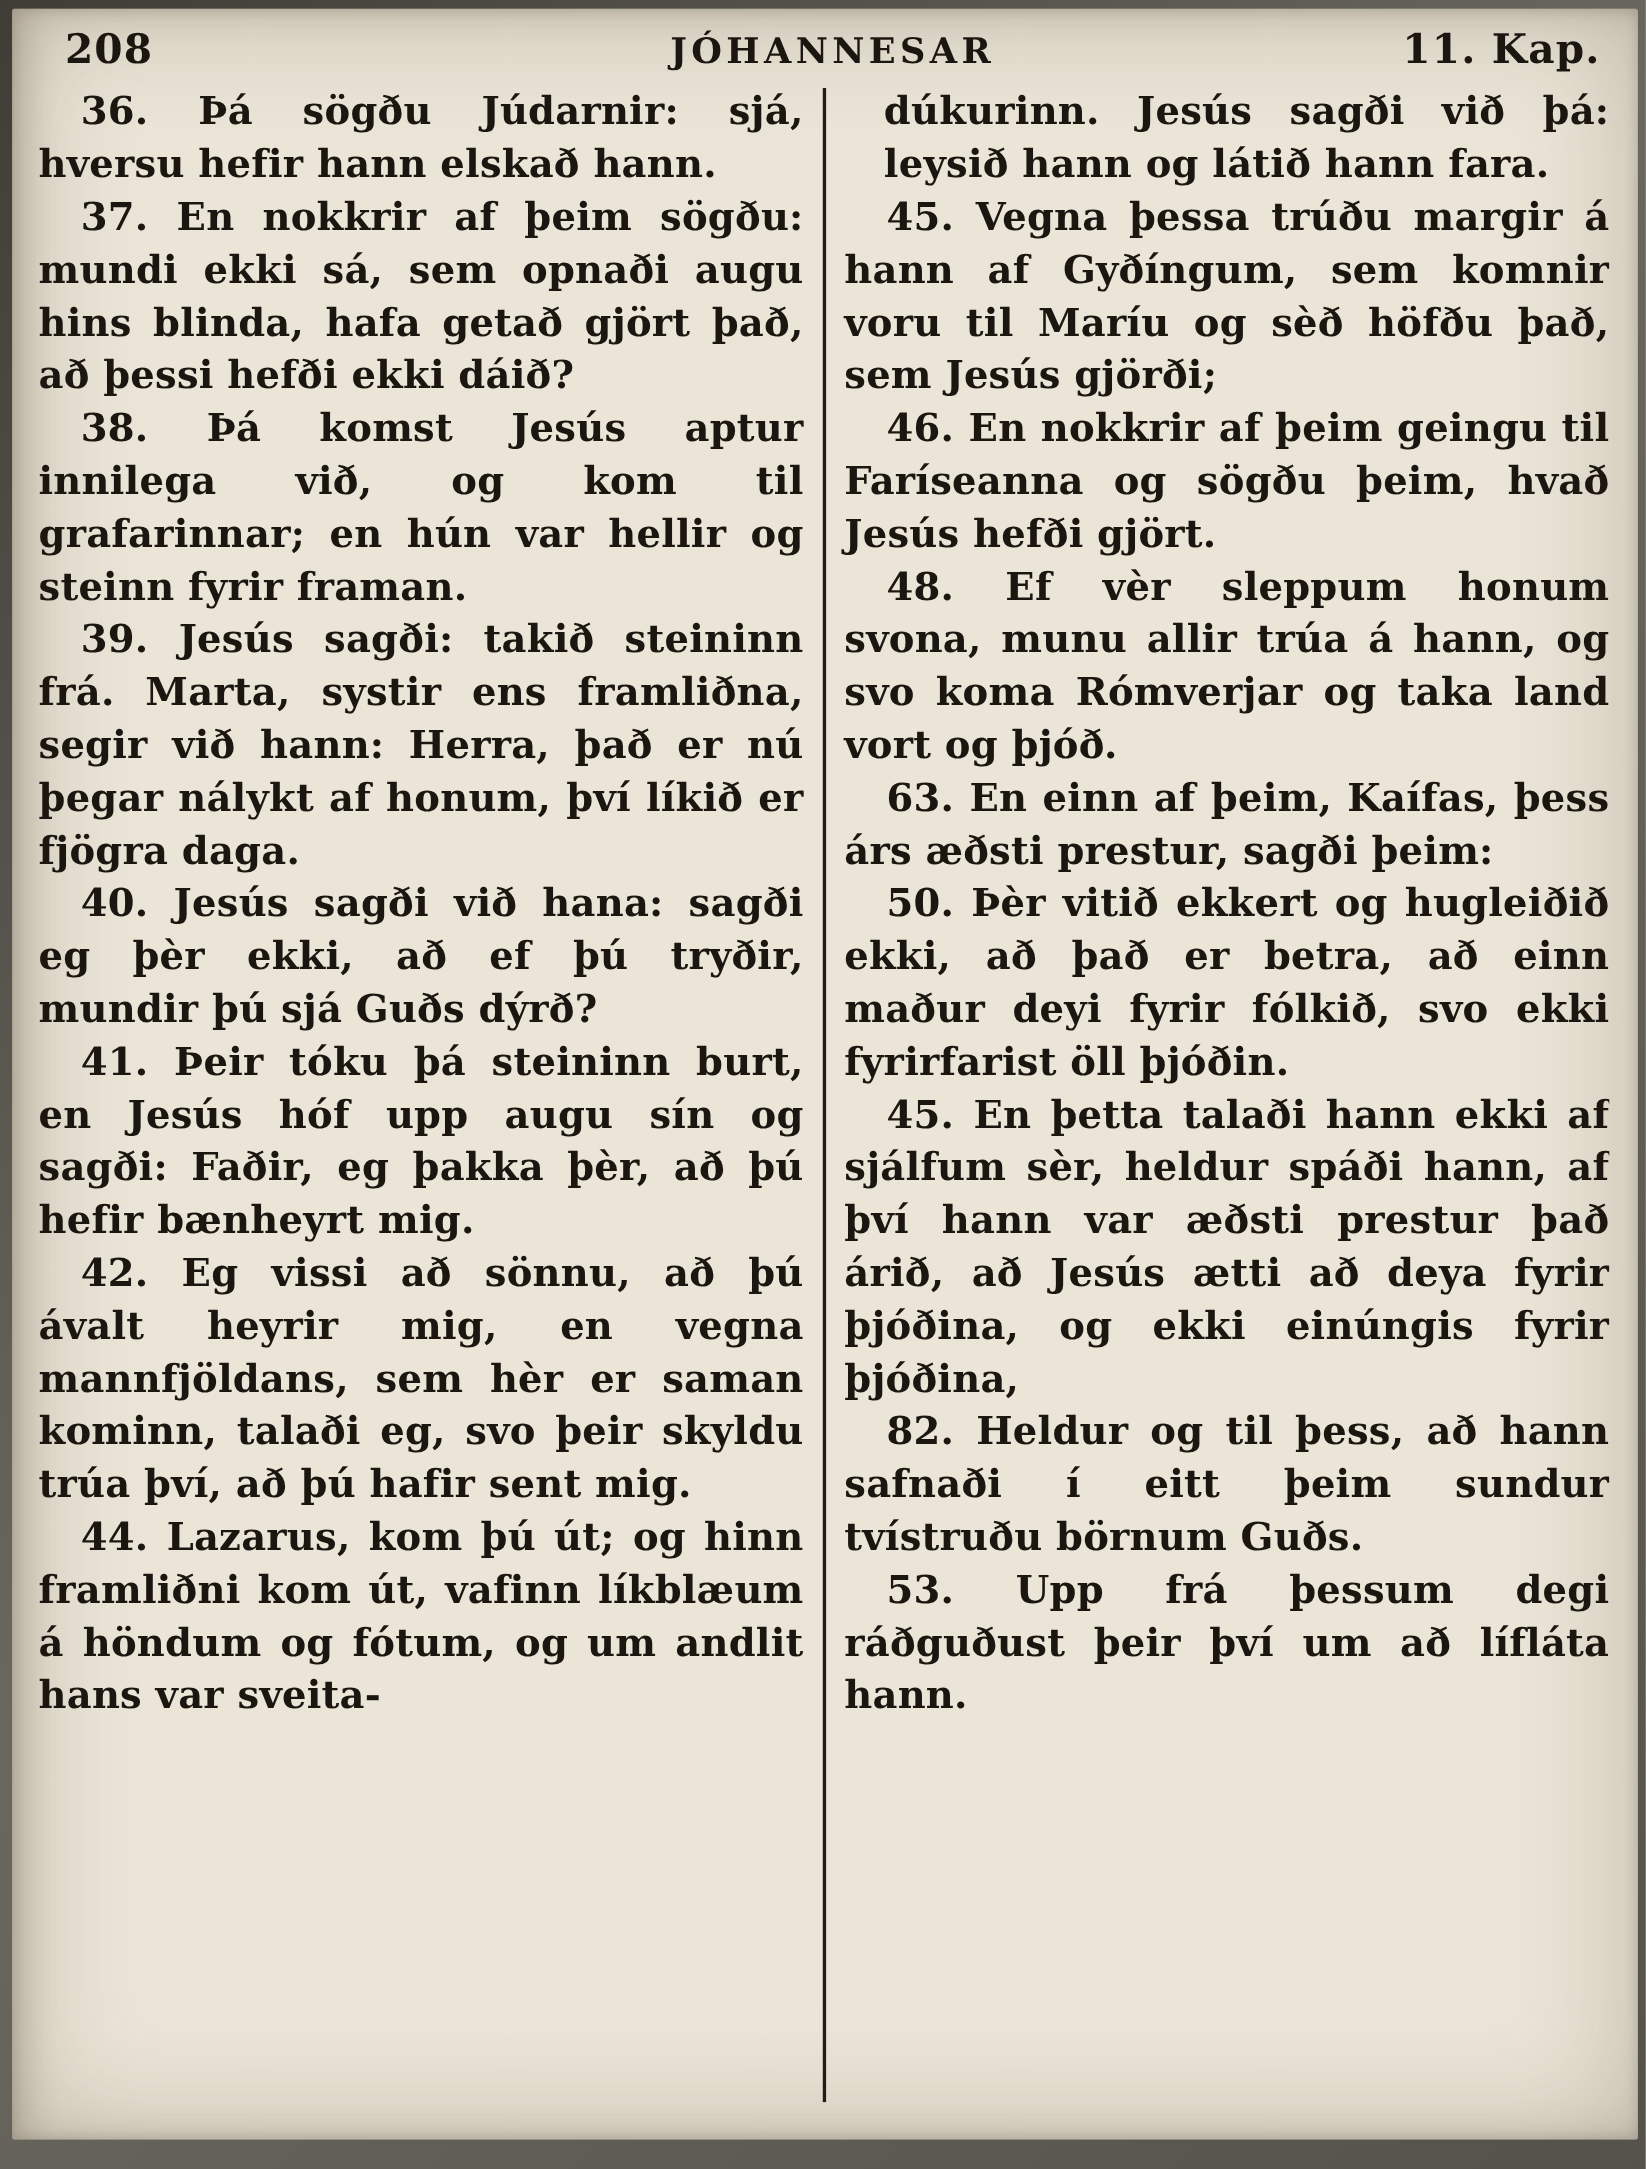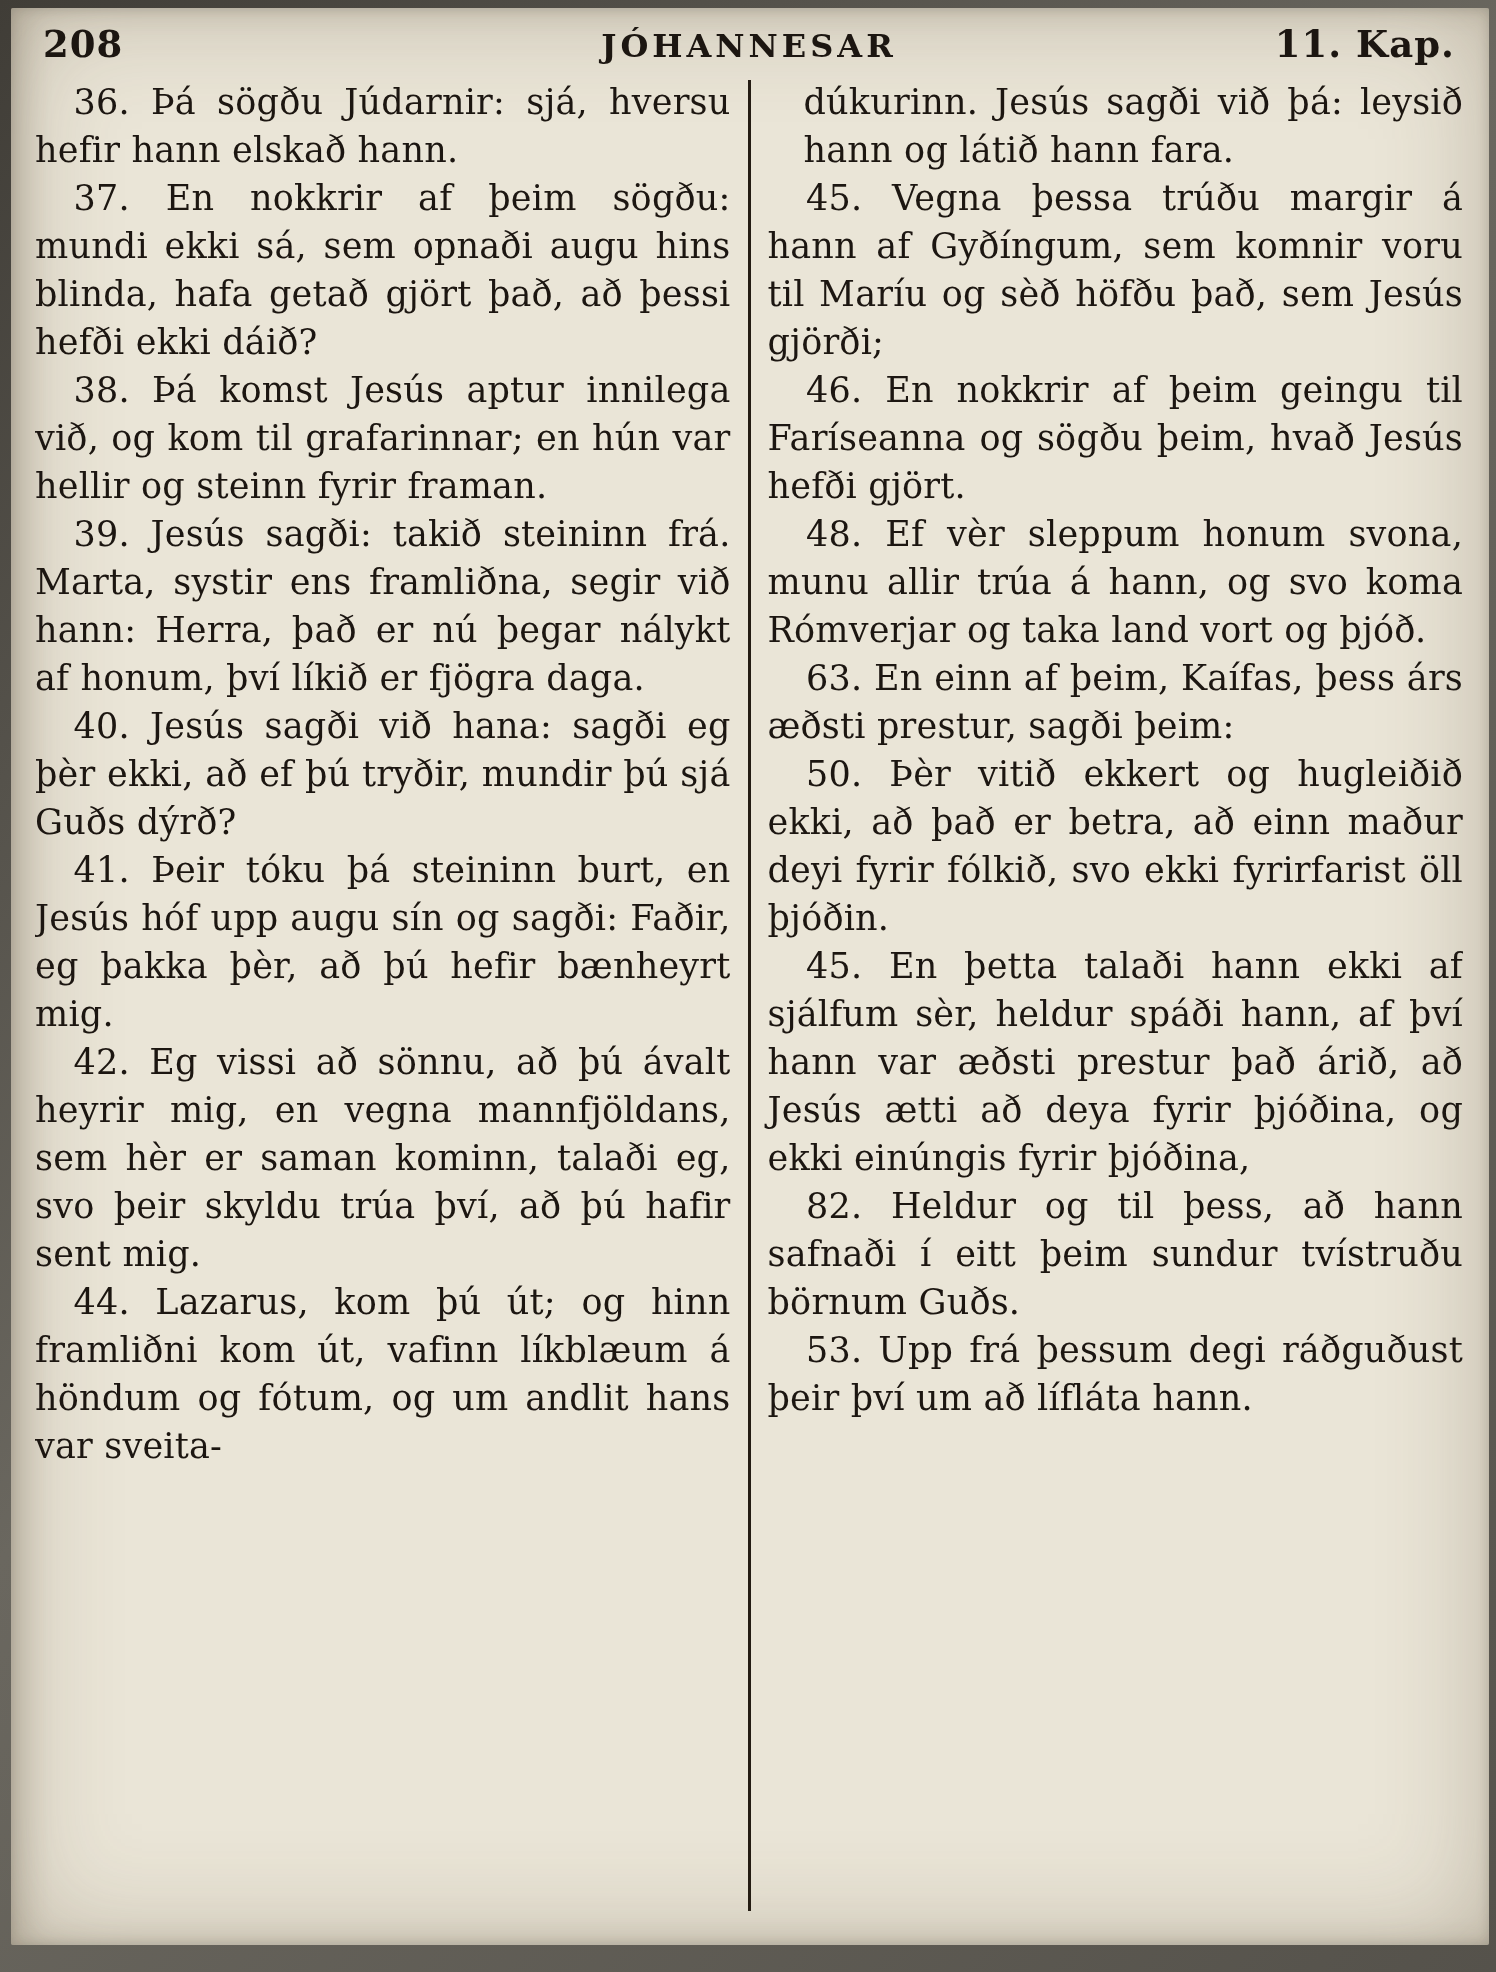--- a/index.html
+++ b/index.html
@@ -26,34 +26,34 @@
     padding: 12px 26px 0 24px;
     box-sizing: border-box;
     overflow: hidden;
     border-radius: 2px;
   }
   .header {
     display: grid;
     grid-template-columns: 1fr auto 1fr;
     align-items: baseline;
     font-weight: bold;
-    margin: 2px 8px 12px 8px;
+    margin: 2px 8px 12px 24px;
   }
   .pagenum { font-size: 37px; justify-self: start; letter-spacing: 1px; }
   .title   { font-size: 32px; letter-spacing: 4px; }
   .chapter { font-size: 37px; justify-self: end; letter-spacing: 1px; }
   .columns {
     display: flex;
     height: calc(100% - 92px);
   }
   .col {
     flex: 1 1 0;
     font-size: 35px;
     line-height: 48px;
-    font-weight: normal;
+    font-weight: bold;
     text-align: justify;
     text-align-last: left;
     letter-spacing: 0.2px;
     overflow: hidden;
   }
   .col.left  { padding-right: 17px; }
   .col.right { padding-left: 17px; }
   .divider {
     width: 3px;
     background: #241c13;

